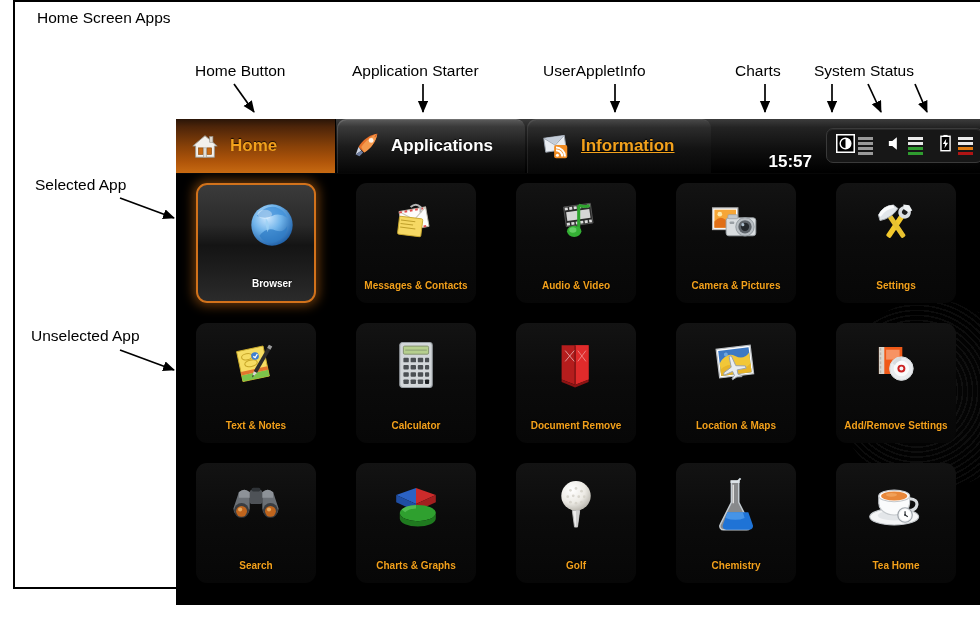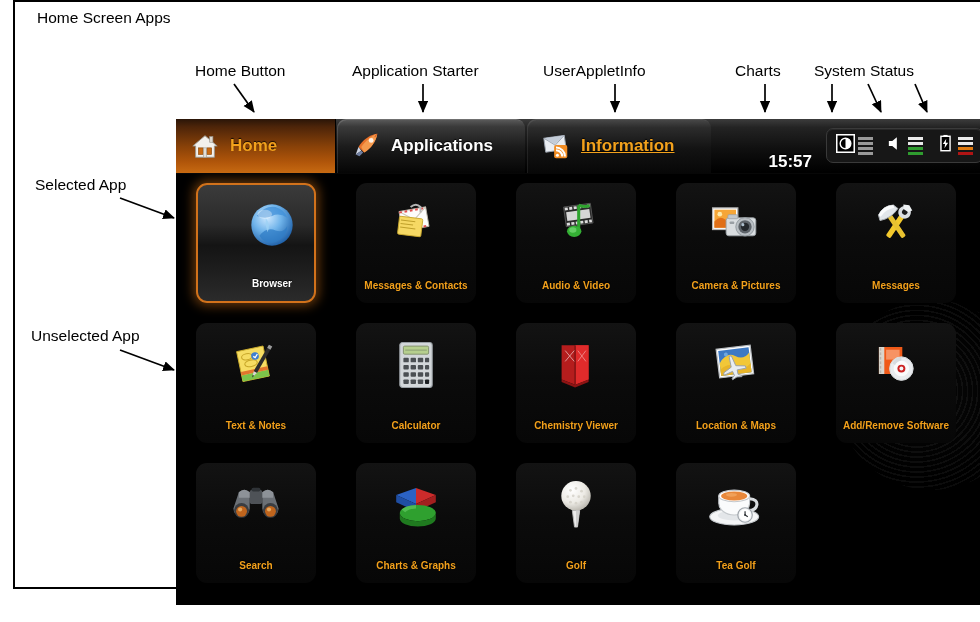--- a/index.html
+++ b/index.html
@@ -443,21 +443,21 @@
                   <circle cx="30" cy="12.5" r="3.1" fill="#1b1b1b"></circle>
                   <path d="M24 6.5 l6 -3 l6 3 l-3 4 h-6 z" fill="#eef1f3"></path>
                 </g>
                 <g transform="rotate(-34 30 30)">
                   <rect x="27" y="16" width="5.6" height="30" rx="1.6" fill="#e8c230"></rect>
                   <path d="M20 10 q10 -6 20 0 l2 6 q-12 5 -24 0 z" fill="#e2e6ea" stroke="#a9aeb3" stroke-width="1"></path>
                   <path d="M20 10 q10 -6 20 0 l-1 3 q-9 -4 -18 0 z" fill="#fafbfc"></path>
                 </g>
               </svg>
             </span>
-            <span class="app-label">Messages</span>
+            <span class="app-label">Settings</span>
           </div>
 
           <div class="app">
             <span class="app-icon">
               <svg width="54" height="54" viewBox="0 0 60 60">
                 <g transform="rotate(-12 30 30)">
                   <rect x="12" y="11" width="30" height="34" fill="#f6dd63" stroke="#cdae2d" stroke-width="1"></rect>
                   <rect x="12" y="38" width="30" height="7" fill="#7cc44a"></rect>
                   <rect x="12" y="34" width="30" height="4" fill="#e2762d"></rect>
                   <ellipse cx="22" cy="19" rx="6" ry="3.4" fill="none" stroke="#c8a72a" stroke-width="1.2"></ellipse>
@@ -509,21 +509,21 @@
             <span class="app-icon">
               <svg width="54" height="54" viewBox="0 0 60 60">
                 <path d="M14 8 h30 v38 l-15 6 l-15 -6 z" fill="#b51d1d"></path>
                 <path d="M29 8 h15 v38 l-15 6 z" fill="#e02b2b"></path>
                 <path d="M29 8 v44" stroke="#7d1212" stroke-width="1.6"></path>
                 <path d="M18 14 l10 12 M18 26 l10 -12" stroke="#fff" stroke-width="1.1" opacity=".55"></path>
                 <path d="M32 14 l9 12 M32 26 l9 -12" stroke="#fff" stroke-width="1.1" opacity=".4"></path>
                 <path d="M14 46 l15 6 l15 -6 v3 l-15 6 l-15 -6 z" fill="#8d1414"></path>
               </svg>
             </span>
-            <span class="app-label">Chemistry Viewer</span>
+            <span class="app-label">Document Remove</span>
           </div>
 
           <div class="app">
             <span class="app-icon">
               <svg width="54" height="54" viewBox="0 0 60 60">
                 <g transform="rotate(-7 30 28)">
                   <rect x="10" y="10" width="38" height="32" fill="#fff" stroke="#b8bcc0" stroke-width="1.4"></rect>
                   <rect x="12" y="12" width="34" height="28" fill="#3d79c4"></rect>
                   <path d="M12 26 q9 -12 18 -6 q9 6 16 -2 v20 h-34 z" fill="#f2c738"></path>
                   <path d="M12 33 q10 -7 17 -1 q8 6 17 -2 v10 h-34 z" fill="#e8b52a"></path>
@@ -552,21 +552,21 @@
                 </g>
                 <rect x="19" y="13" width="15" height="11" fill="#ffd9c2" opacity=".45"></rect>
                 <circle cx="36" cy="34" r="13" fill="#e9ecef" stroke="#b6bbc0" stroke-width="1"></circle>
                 <circle cx="36" cy="34" r="13" fill="none" stroke="#fff" stroke-width="1" opacity=".6"></circle>
                 <circle cx="36" cy="34" r="8.6" fill="#fafbfc"></circle>
                 <circle cx="36" cy="34" r="4.4" fill="#cc2222"></circle>
                 <circle cx="36" cy="34" r="2.2" fill="#f2f4f6"></circle>
                 <path d="M26 28 a13 13 0 0 1 10 -7 l0 4 a9 9 0 0 0 -7 5 z" fill="#cfd4d9" opacity=".7"></path>
               </svg>
             </span>
-            <span class="app-label">Add/Remove Software</span>
+            <span class="app-label">Add/Remove Settings</span>
           </div>
 
           <div class="app">
             <span class="app-icon">
               <svg width="56" height="50" viewBox="0 0 62 54">
                 <rect x="24" y="10" width="14" height="16" rx="3" fill="#4e5257"></rect>
                 <path d="M12 13 q6 -6 12 0 v18 a9 9 0 0 1 -18 0 z" fill="#6b7076"></path>
                 <path d="M50 13 q-6 -6 -12 0 v18 a9 9 0 0 0 18 0 z" fill="#6b7076"></path>
                 <path d="M12 13 q6 -6 12 0 v6 h-12 z" fill="#8d9298"></path>
                 <path d="M50 13 q-6 -6 -12 0 v6 h12 z" fill="#8d9298"></path>
@@ -620,38 +620,51 @@
                     <circle cx="25" cy="28" r="1.5"></circle>
                   <circle cx="31" cy="27" r="1.5"></circle>
                 </g>
                 <path d="M21 36 h8 l-2.4 18 h-3.2 z" fill="#ececec" stroke="#b9b9b9" stroke-width="1"></path>
                 <path d="M25 36 h4 l-2.4 18 h-1.6 z" fill="#cfcfcf"></path>
               </svg>
             </span>
             <span class="app-label">Golf</span>
           </div>
 
+          <div class="app">
+            <span class="app-icon">
+              <svg width="46" height="56" viewBox="0 0 50 60">
+                <path d="M20 5 h8 v22 l12 24 a4 4 0 0 1 -3.5 6 h-25 a4 4 0 0 1 -3.5 -6 l12 -24 z" fill="#eef3f6" fill-opacity=".55" stroke="#c3cbd1" stroke-width="1.6"></path>
+                <path d="M15.6 38 l-4.6 13 a4 4 0 0 0 3.5 6 h25 a4 4 0 0 0 3.5 -6 l-4.6 -13 z" fill="#1f73d6"></path>
+                <path d="M15.6 38 l-2 6 q11 4 20.8 0 l-2 -6 z" fill="#4e9aea" opacity=".85"></path>
+                <path d="M22 8 v20" stroke="#ffffff" stroke-width="1.6" opacity=".75"></path>
+                <path d="M27 4 l3 -3" stroke="#d9e1e7" stroke-width="2" fill="none"></path>
+                <rect x="19" y="3" width="10" height="3" fill="#dde4e9"></rect>
+              </svg>
+            </span>
+            <span class="app-label">Chemistry</span>
+          </div>
 
           <div class="app">
             <span class="app-icon">
               <svg width="58" height="50" viewBox="0 0 64 54">
                 <ellipse cx="30" cy="40" rx="27" ry="9" fill="#f4f5f6" stroke="#c4c8cc" stroke-width="1.2"></ellipse>
                 <ellipse cx="30" cy="38.6" rx="18" ry="5.6" fill="#e3e6e9"></ellipse>
                 <path d="M13 17 h34 v8 a17 13 0 0 1 -34 0 z" fill="#fafbfc" stroke="#c4c8cc" stroke-width="1.2"></path>
                 <ellipse cx="30" cy="17" rx="17" ry="6.4" fill="#ffffff" stroke="#c4c8cc" stroke-width="1.2"></ellipse>
                 <ellipse cx="30" cy="17" rx="14.4" ry="5" fill="#e8873a"></ellipse>
                 <ellipse cx="27" cy="15.8" rx="6" ry="2" fill="#f4ad6a" opacity=".65"></ellipse>
                 <path d="M47 20 q9 1 8 7 q-1 6 -9 6" fill="none" stroke="#d8dcdf" stroke-width="3.4"></path>
                 <circle cx="42" cy="38" r="8" fill="#f2f4f6" stroke="#9fa5ab" stroke-width="1.3"></circle>
                 <circle cx="42" cy="38" r="6.2" fill="#ffffff"></circle>
                 <path d="M42 34 v4 l3 2" stroke="#2b2f33" stroke-width="1.3" fill="none"></path>
                 <circle cx="42" cy="38" r="1" fill="#2b2f33"></circle>
               </svg>
             </span>
-            <span class="app-label">Tea Golf</span>
+            <span class="app-label">Tea Home</span>
           </div>
 
         </div>
       </div>
 
       <div class="scrollbar">
         <div class="scroll-thumb"></div>
       </div>
 
     </div>

